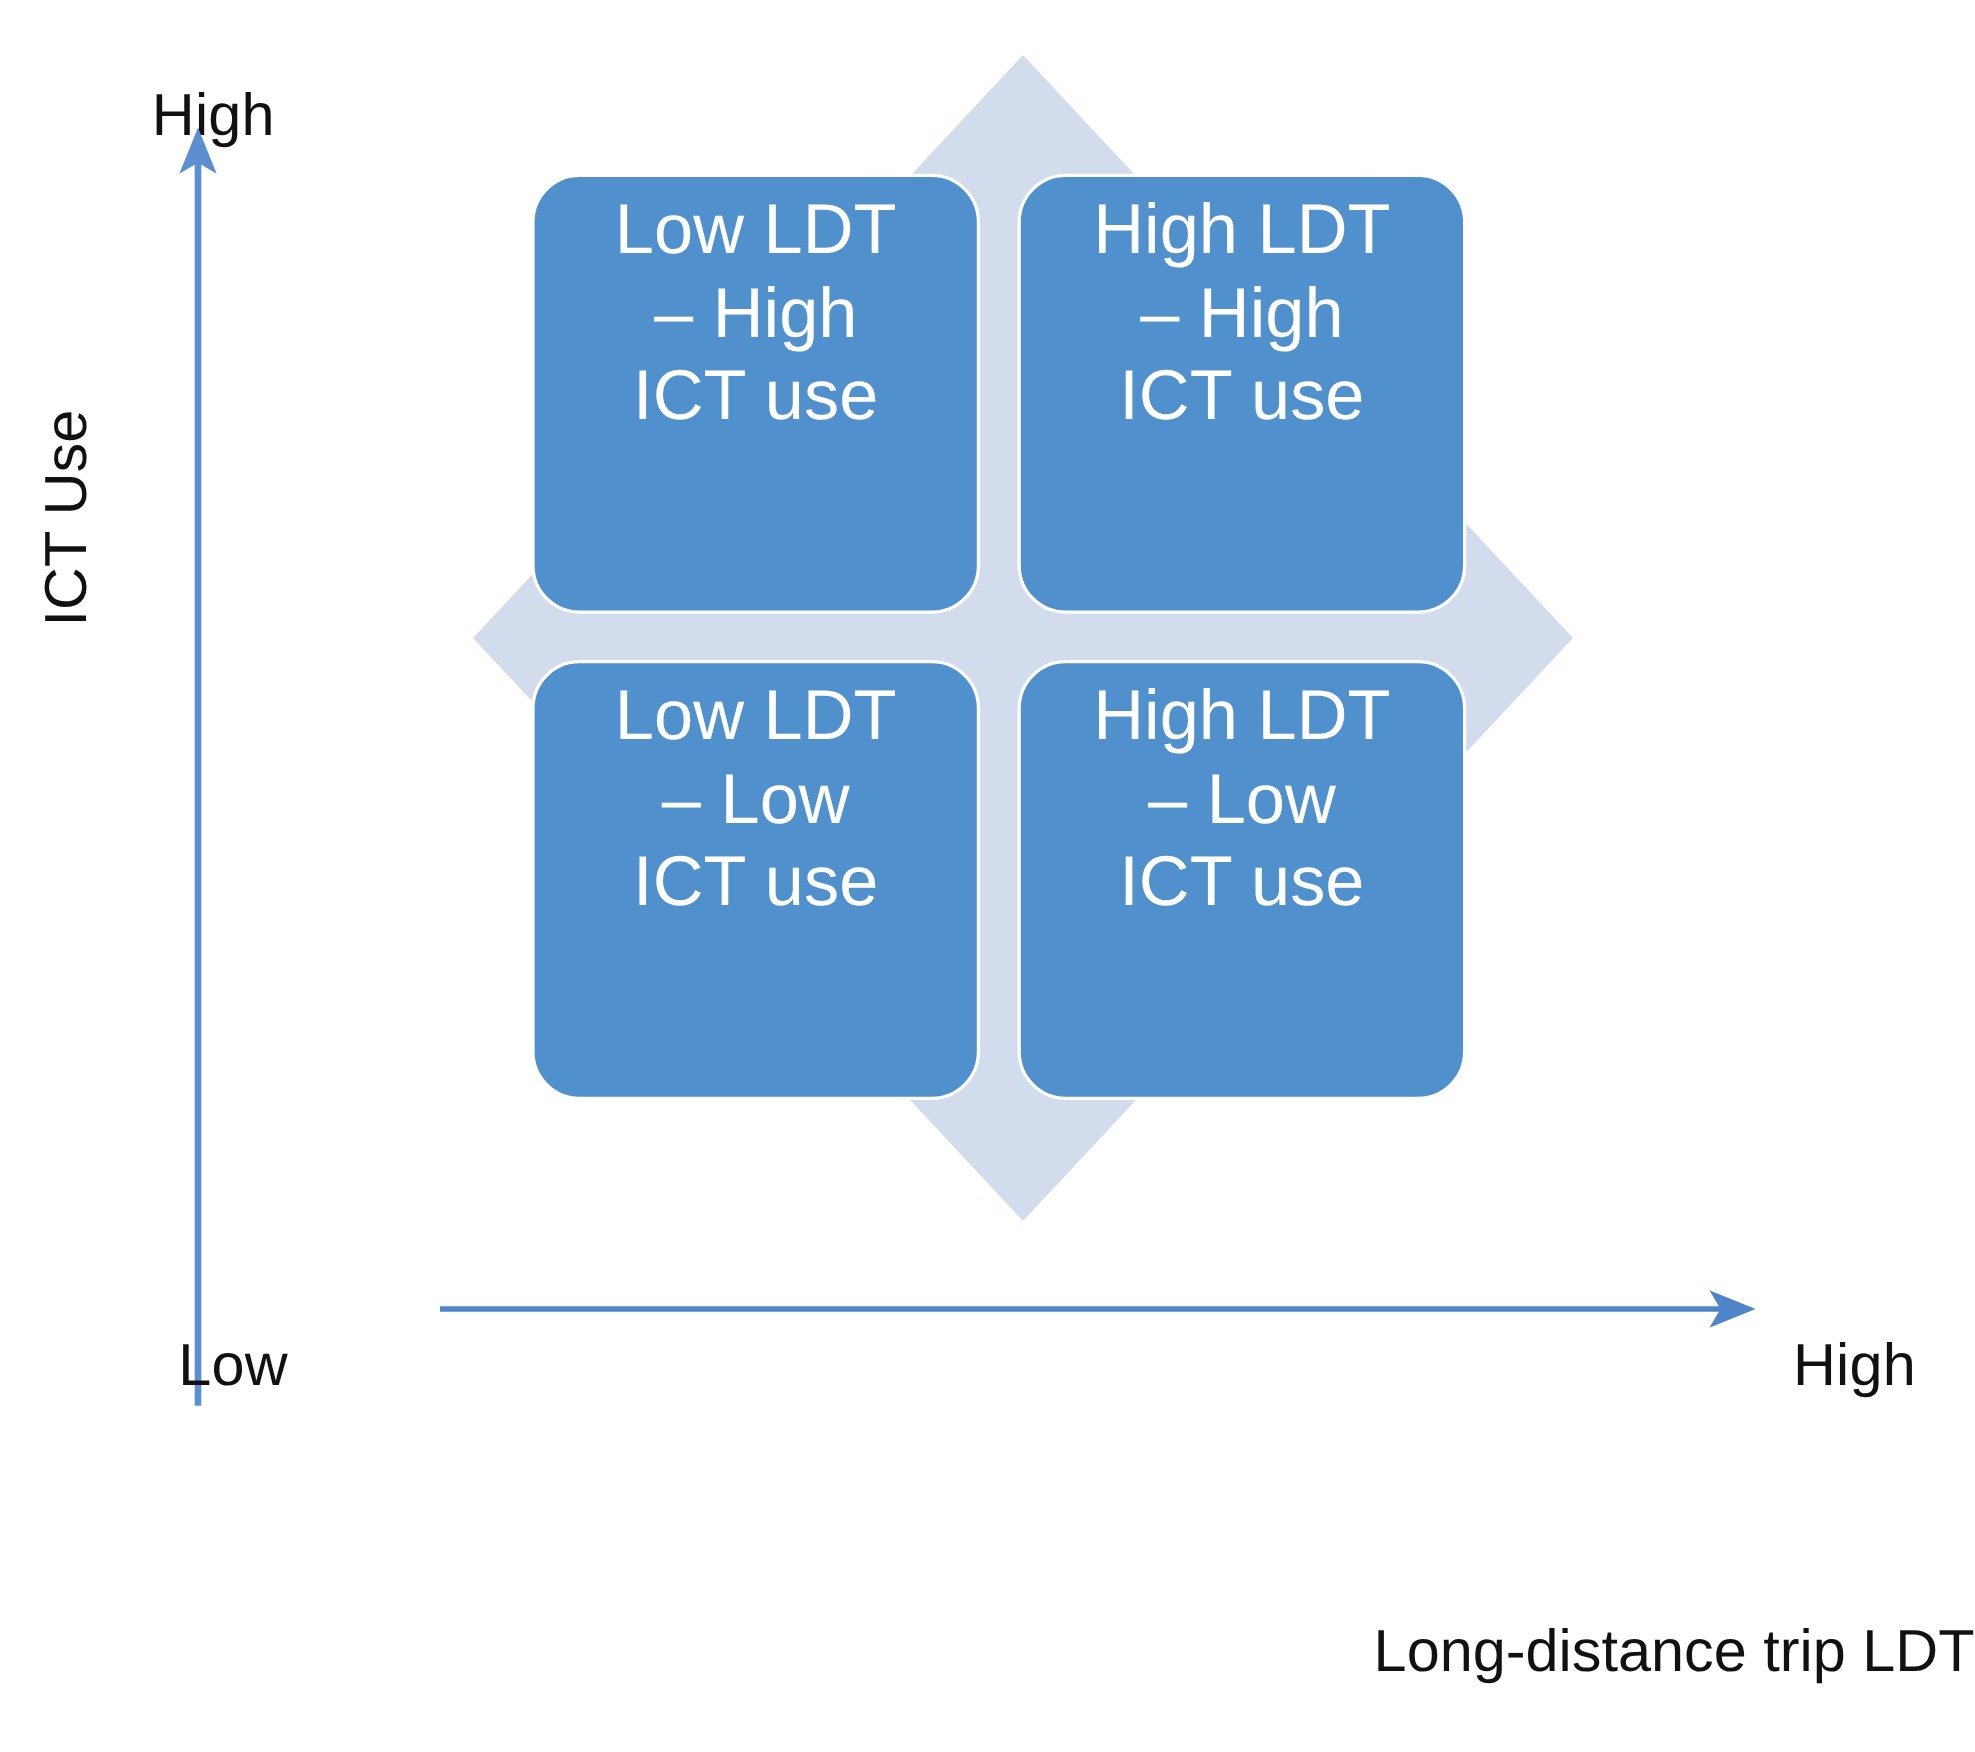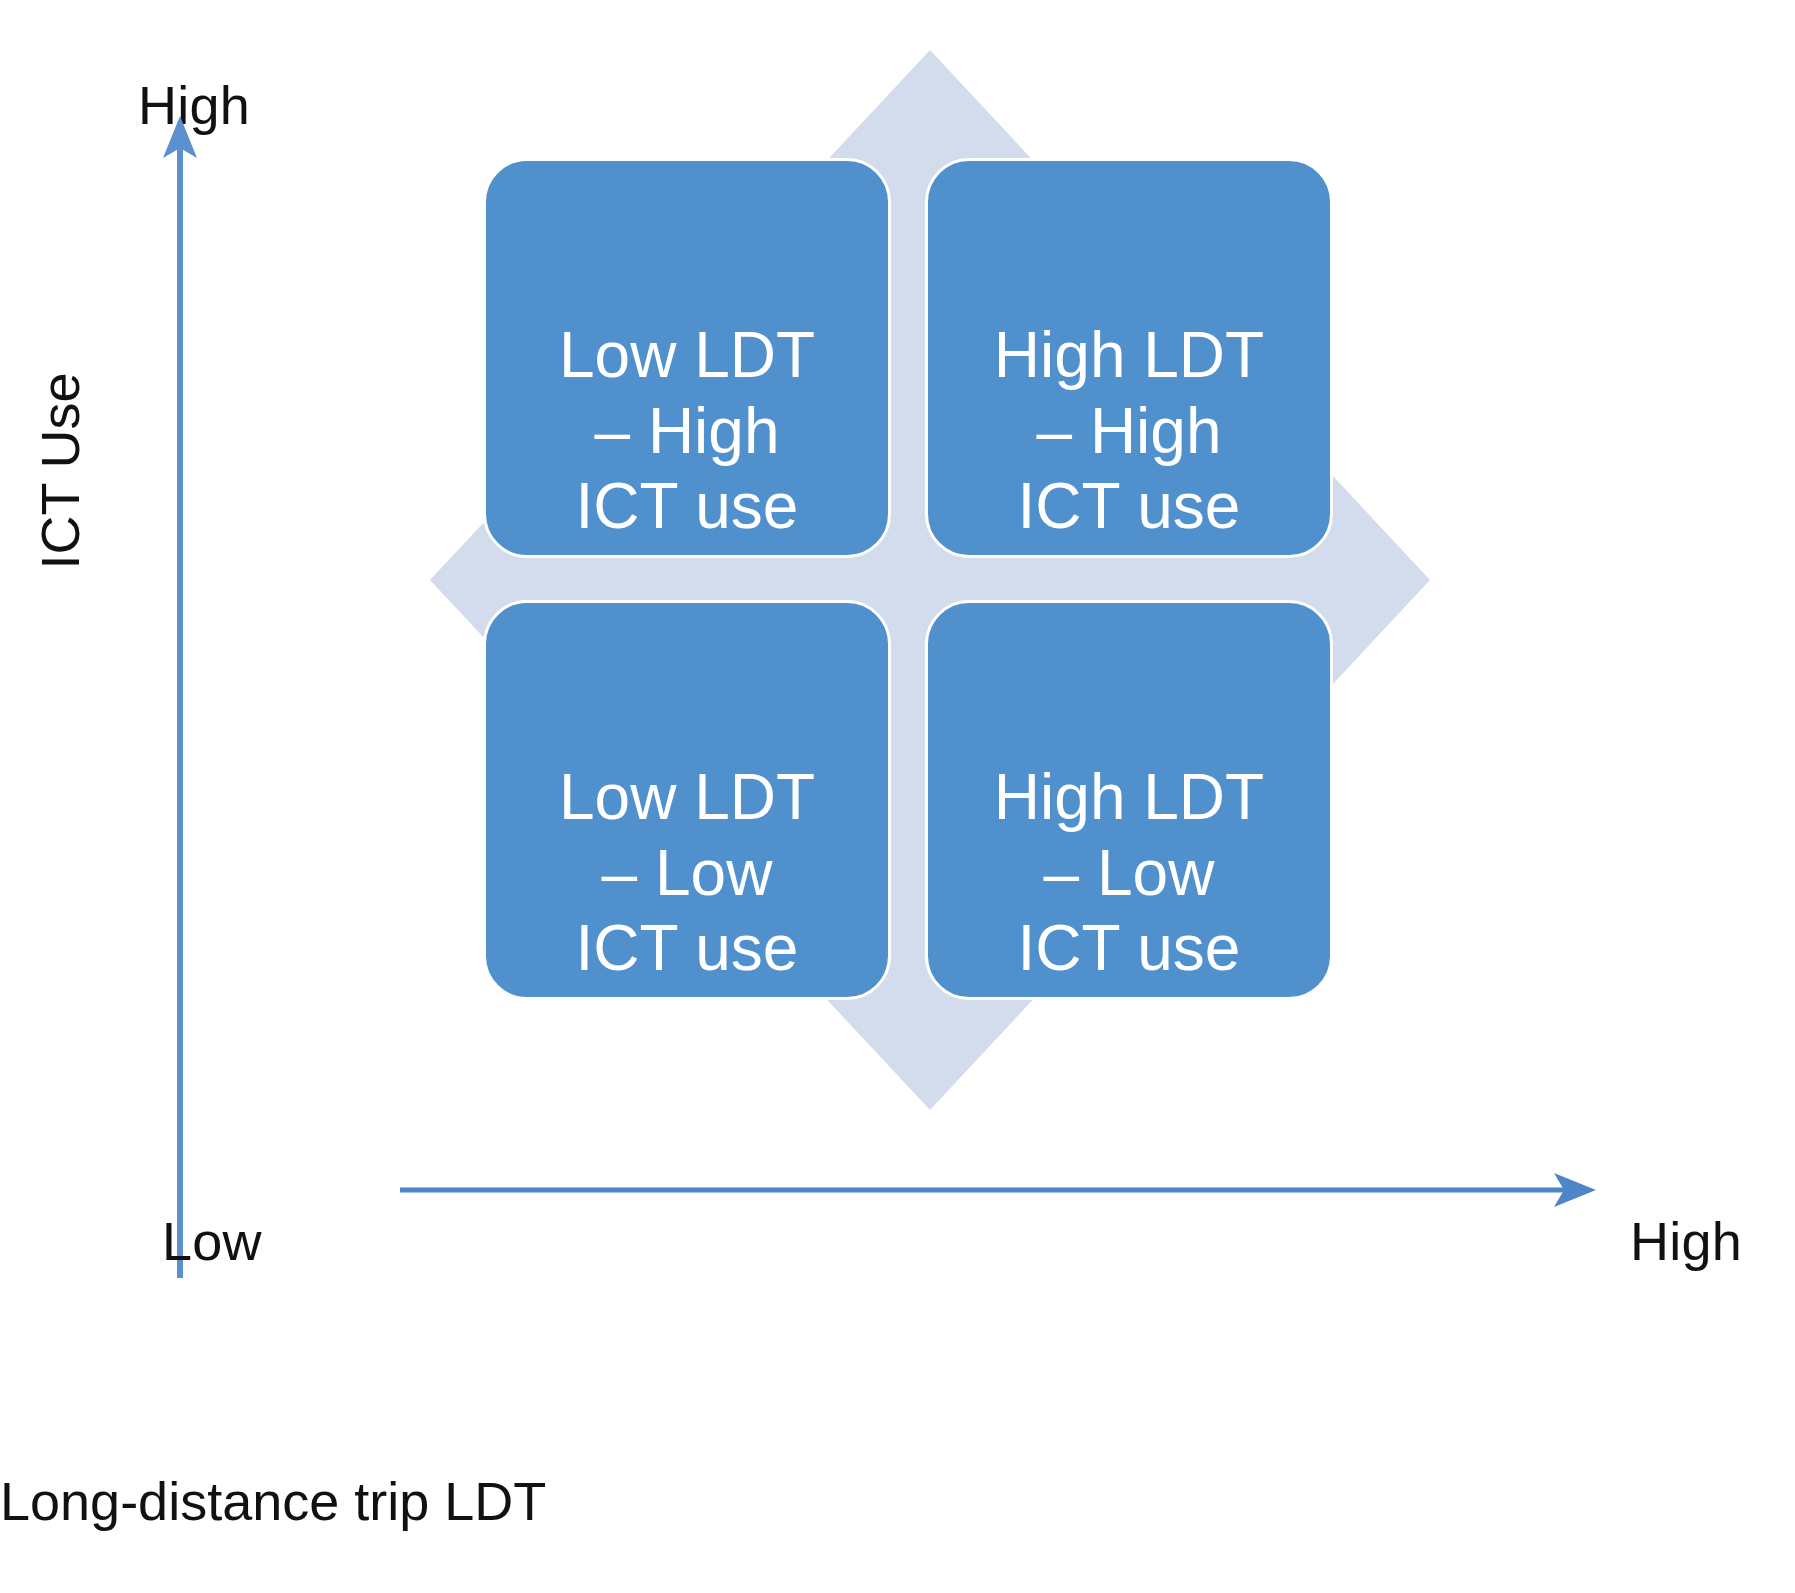--- a/index.html
+++ b/index.html
@@ -44,21 +44,21 @@
     transform-origin: center center;
     white-space: nowrap;
     color: #111111;
   }
 
   #label-caption {
     position: absolute;
     left: 0;
     top: 1470px;
     width: 1795px;
-    text-align: left;
+    text-align: right;
     font-size: 54px;
     color: #111111;
   }
 
   
   .axis-svg {
     position: absolute;
     overflow: visible;
   }
   #y-axis-arrow { left: 150px; top: 110px; }
@@ -73,21 +73,21 @@
     height: 1060px;
   }
 
   
   .quad {
     position: absolute;
     background: #4f90cd;
     border-radius: 44px;
     box-sizing: border-box;
     display: flex;
-    align-items: flex-end;
+    align-items: flex-start;
     justify-content: center;
     color: #ffffff;
     font-size: 64px;
     line-height: 1.18;
     text-align: center;
     padding: 10px 18px;
     border: 3px solid #ffffff;
   }
   .quad .qtext {
     display: block;

